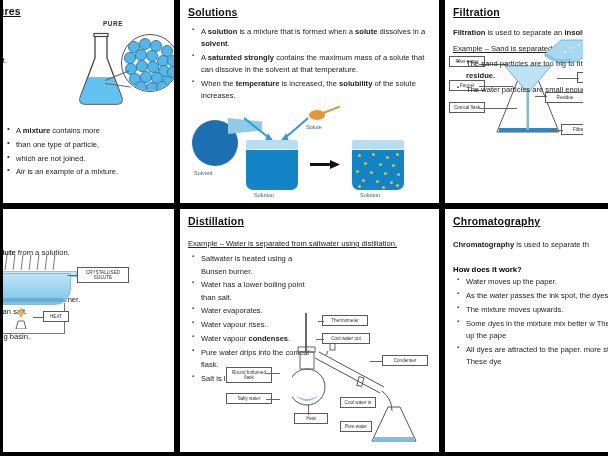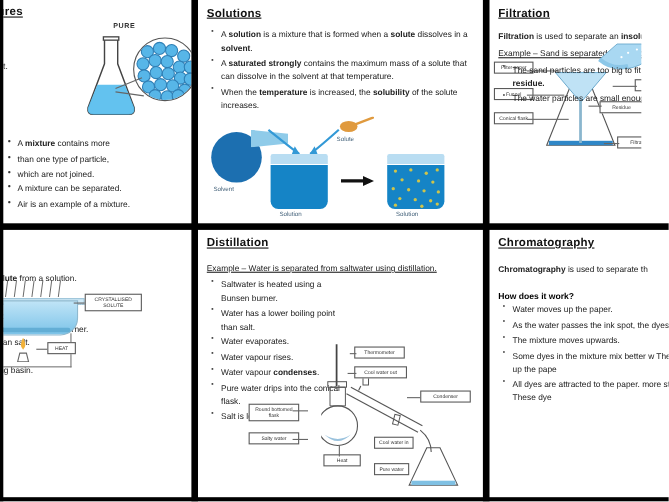--- a/index.html
+++ b/index.html
@@ -141,21 +141,20 @@
             <div class="ball" style="left:34px;top:46px"></div>
           </div>
           <div class="leadline" style="left:40px;top:60px;width:26px;transform:rotate(-22deg);"></div>
           <div class="leadline" style="left:40px;top:63px;width:26px;transform:rotate(8deg);"></div>
         </div>
 
         <ul class="bul round tl-bullets">
           <li>A <b>mixture</b> contains more</li>
           <li style="list-style:none;padding-left:9px;"><span style="position:absolute;left:0;top:0;"></span>than one type of particle,</li>
           <li style="padding-left:9px;"><span style="position:absolute;left:0;top:0;"></span>which are not joined.</li>
-          <li>A mixture can be separated.</li>
           <li>Air is an example of a mixture.</li>
         </ul>
       </div>
     </div>
   </div>
 
   <div class="panel p-tm">
     <div class="inner">
       <h2 class="head" style="margin:6px 0 0 8px;">Solutions</h2>
 

